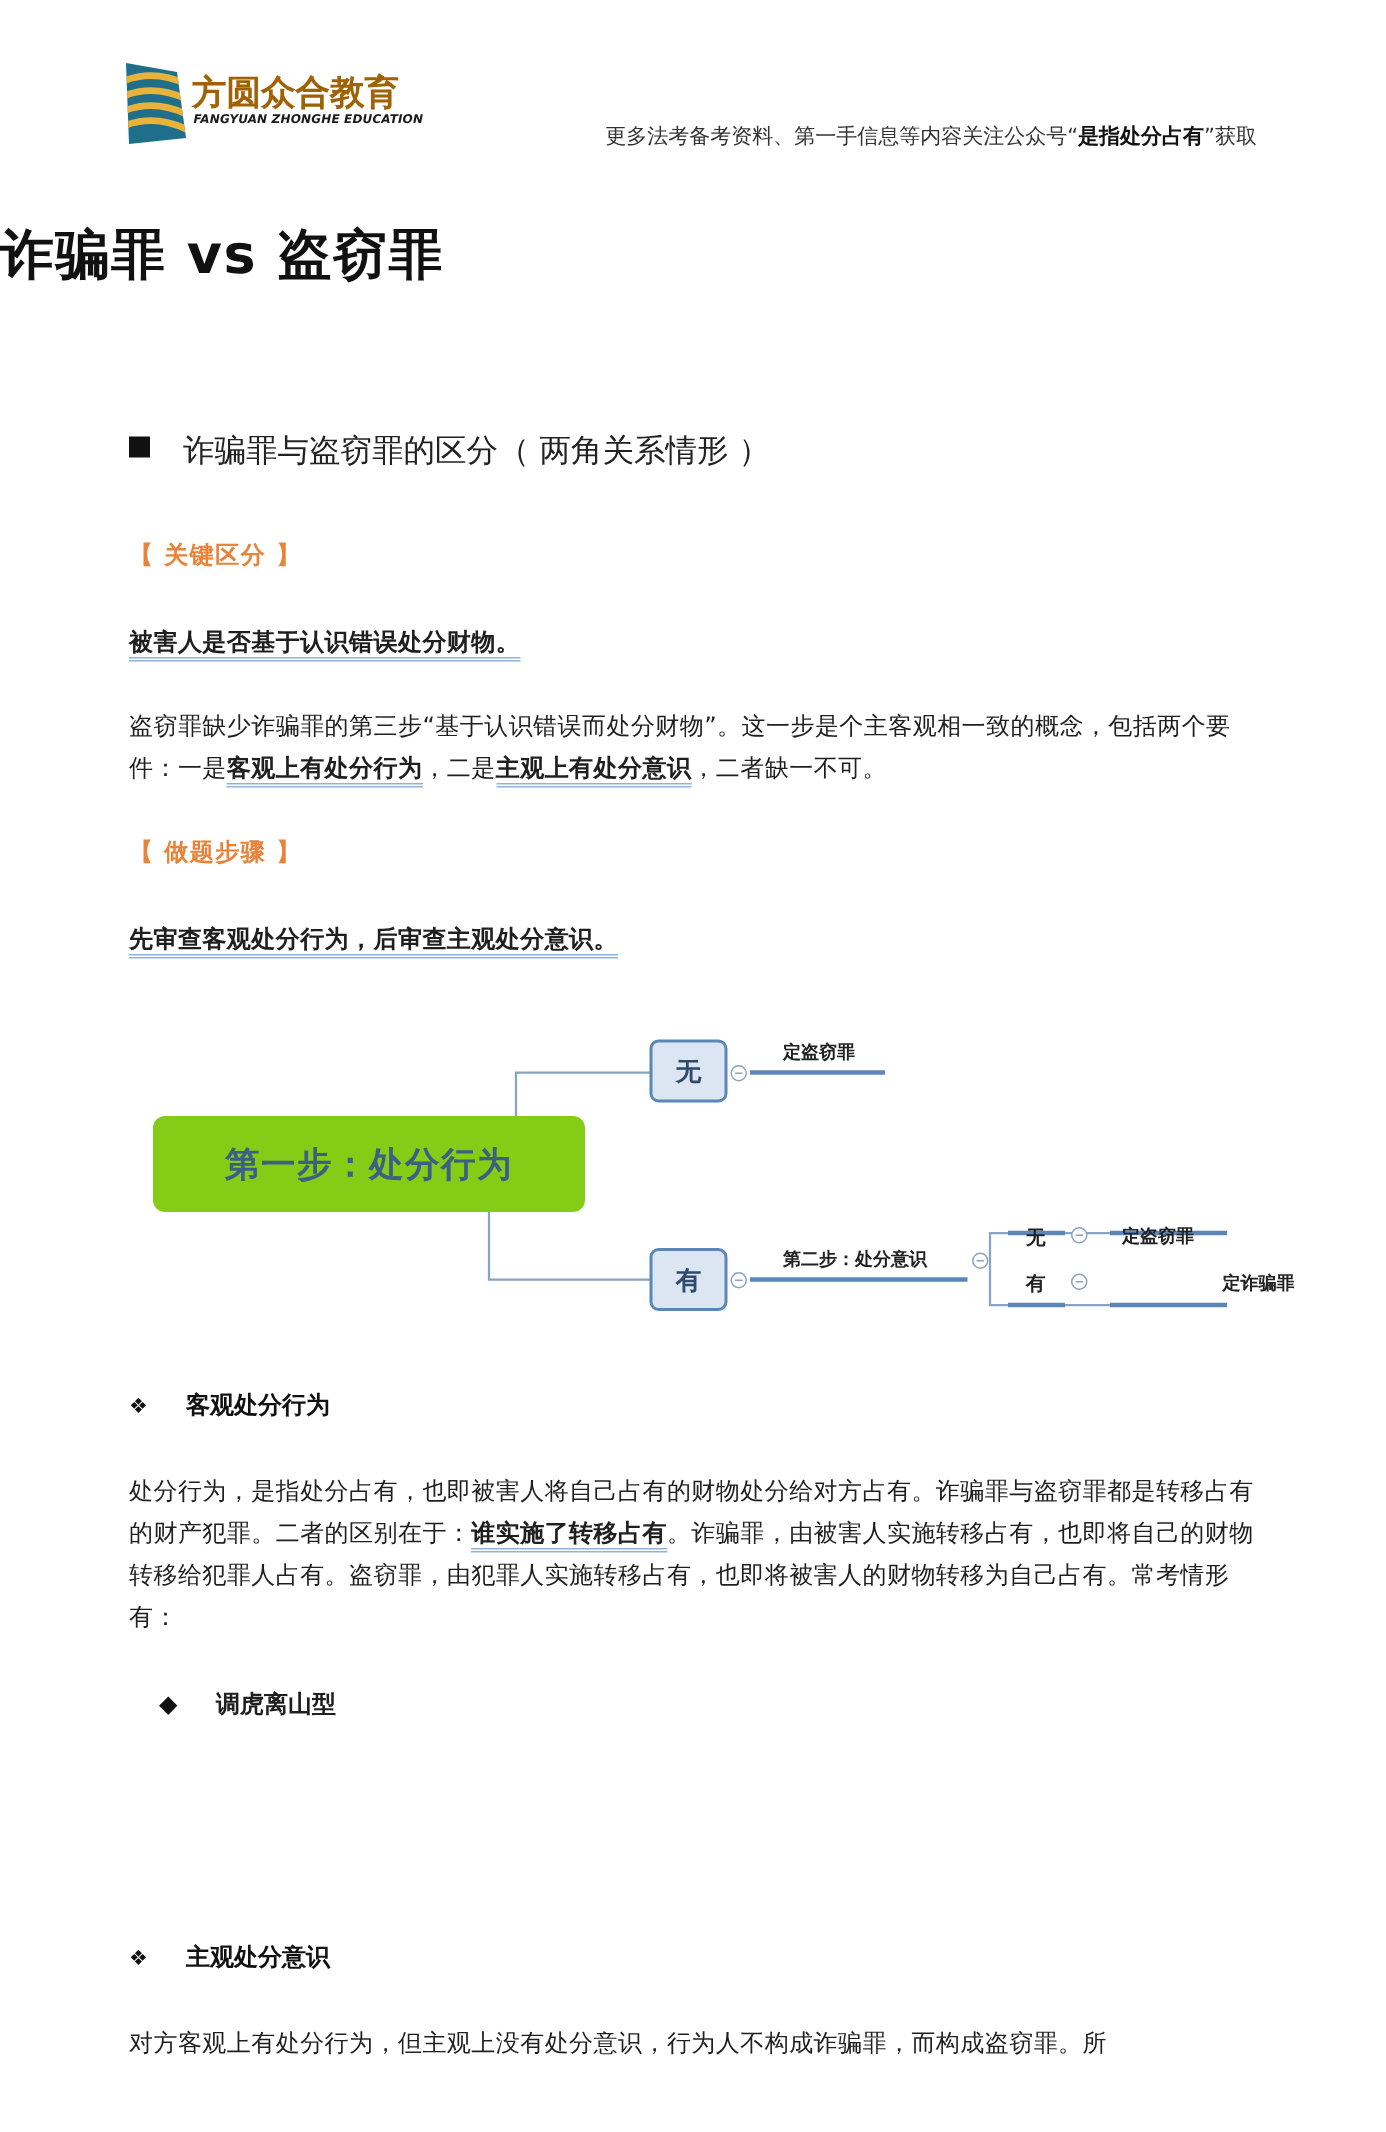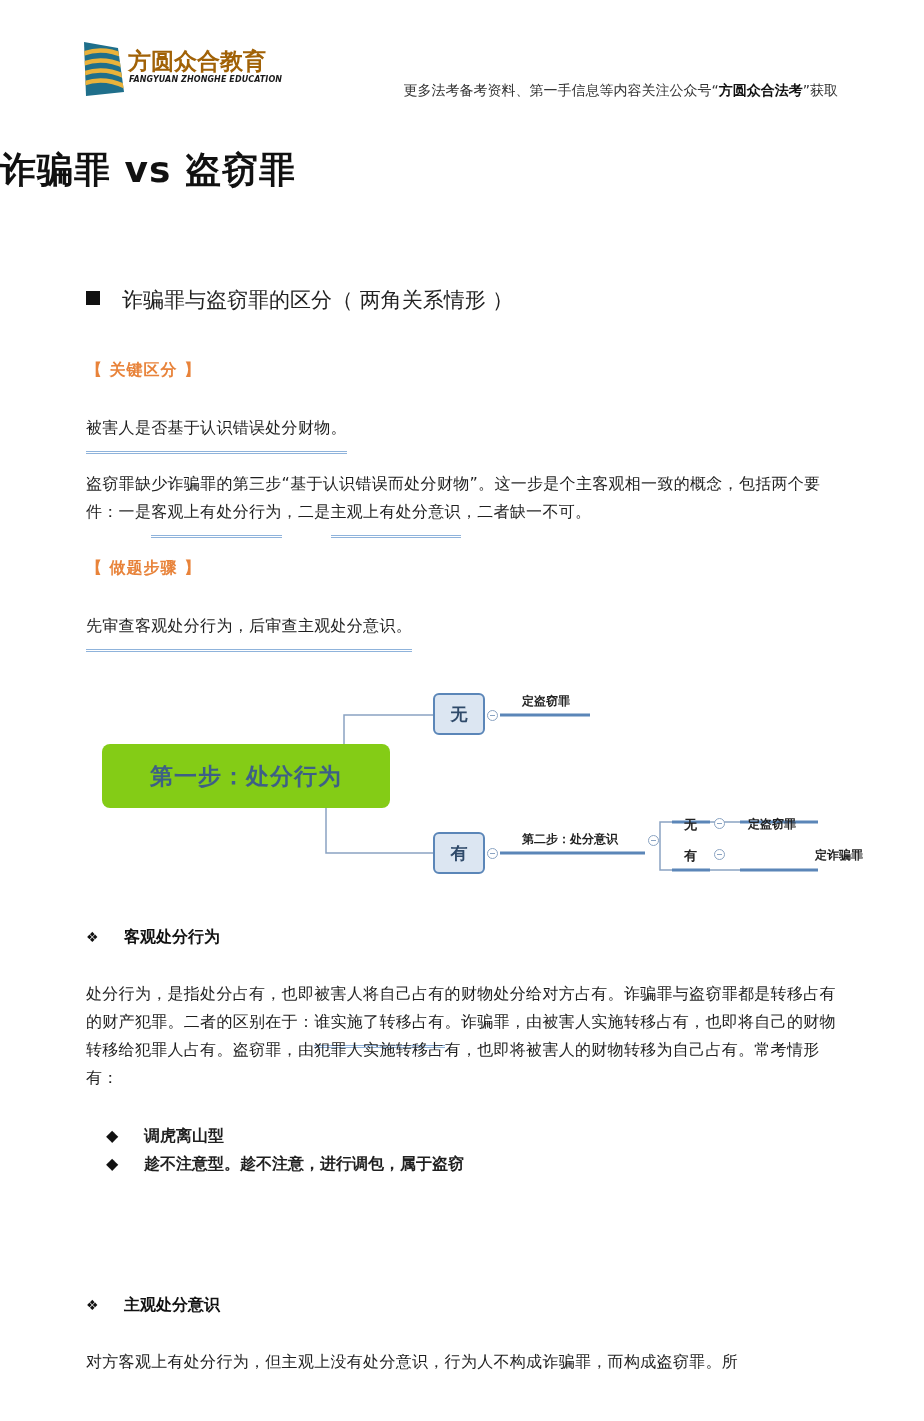--- a/index.html
+++ b/index.html
@@ -15,21 +15,21 @@
   .header-note b { color: #111; font-weight: bold; }
 
   .doc-title { position: absolute; left: 0; width: 924px; top: 146px; text-align: left; font-size: 36px; font-weight: bold; color: #111; letter-spacing: 1px; }
 
   .section-h { position: absolute; left: 86px; top: 286px; font-size: 21px; color: #222; white-space: nowrap; }
   .section-h .sq { display: inline-block; width: 14px; height: 14px; background: #111; margin-right: 22px; vertical-align: 2px; }
 
   .tag { position: absolute; left: 86px; font-size: 16px; color: #e8833a; font-weight: bold; white-space: nowrap; letter-spacing: 1px; }
 
   .para { position: absolute; left: 86px; width: 754px; font-size: 16px; line-height: 28px; color: #1f1f1f; letter-spacing: 0.3px; }
-  .ul { border-bottom: 3px double #8fb3db; padding-bottom: 14px; }
+  .ul { border-bottom: 3px double #8fb3db; padding-bottom: 1px; font-weight: bold; }
 
   .sub-h { position: absolute; left: 86px; font-size: 16px; font-weight: bold; color: #111; white-space: nowrap; }
   .sub-h .sym { display: inline-block; width: 38px; font-size: 14px; }
 
   .bullets { position: absolute; left: 106px; top: 1122px; font-size: 16px; line-height: 28px; color: #1f1f1f; font-weight: bold; }
   .bullets li { list-style: none; white-space: nowrap; }
   .bullets .dia { display: inline-block; width: 38px; font-size: 16px; color: #111; }
 
   
   .mm { position: absolute; left: 0; top: 0; width: 924px; height: 1421px; pointer-events: none; }
@@ -52,21 +52,21 @@
       <path d="M-6,14 Q18,2 44,16"></path>
       <path d="M-6,24 Q18,12 44,26"></path>
       <path d="M-6,34 Q18,22 44,36"></path>
       <path d="M-6,44 Q18,32 44,46"></path>
     </g>
   </svg>
   <div class="logo-cn">方圆众合教育</div>
   <div class="logo-en">FANGYUAN ZHONGHE EDUCATION</div>
 </div>
 
-<div class="header-note"><span>更多法考备考资料、第一手信息等内容关注公众号“</span><b>方圆众合法考</b><span>”获取</span></div>
+<div class="header-note"><span>更多法考备考资料、第一手信息等内容关注公众号“</span><b>是指处分占有</b><span>”获取</span></div>
 
 <h1 class="doc-title">诈骗罪 vs 盗窃罪</h1>
 
 <div class="section-h"><span class="sq"></span><span>诈骗罪与盗窃罪的区分（ 两角关系情形 ）</span></div>
 
 <div class="tag" style="top:360px">【 关键区分 】</div>
 
 <div class="para" style="top:414px"><span class="ul">被害人是否基于认识错误处分财物。</span></div>
 
 <div class="para" style="top:470px"><span>盗窃罪缺少诈骗罪的第三步“基于认识错误而处分财物”。这一步是个主客观相一致的概念，包括两个要件：一是</span><span class="ul">客观上有处分行为</span><span>，二是</span><span class="ul">主观上有处分意识</span><span>，二者缺一不可。</span></div>
@@ -114,18 +114,17 @@
   <div class="mm-circ" style="left:714px; top:849px;"></div>
   <div class="mm-label" style="left:780px; top:847px;margin-left:35px;">定诈骗罪</div>
 </div>
 
 <div class="sub-h" style="top:927px"><span class="sym">❖</span><span>客观处分行为</span></div>
 
 <div class="para" style="top:980px"><span>处分行为，是指处分占有，也即被害人将自己占有的财物处分给对方占有。诈骗罪与盗窃罪都是转移占有的财产犯罪。二者的区别在于：</span><span class="ul">谁实施了转移占有</span><span>。诈骗罪，由被害人实施转移占有，也即将自己的财物转移给犯罪人占有。盗窃罪，由犯罪人实施转移占有，也即将被害人的财物转移为自己占有。常考情形有：</span></div>
 
 <ul class="bullets">
   <li><span class="dia">◆</span><span>调虎离山型</span></li>
-  <li><span class="dia">◆</span><span>趁不注意型。趁不注意，进行调包，属于盗窃</span></li>
 </ul>
 
 <div class="sub-h" style="top:1295px"><span class="sym">❖</span><span>主观处分意识</span></div>
 
 <div class="para" style="top:1348px; white-space:nowrap;">对方客观上有处分行为，但主观上没有处分意识，行为人不构成诈骗罪，而构成盗窃罪。所</div>
 
 </body></html>

